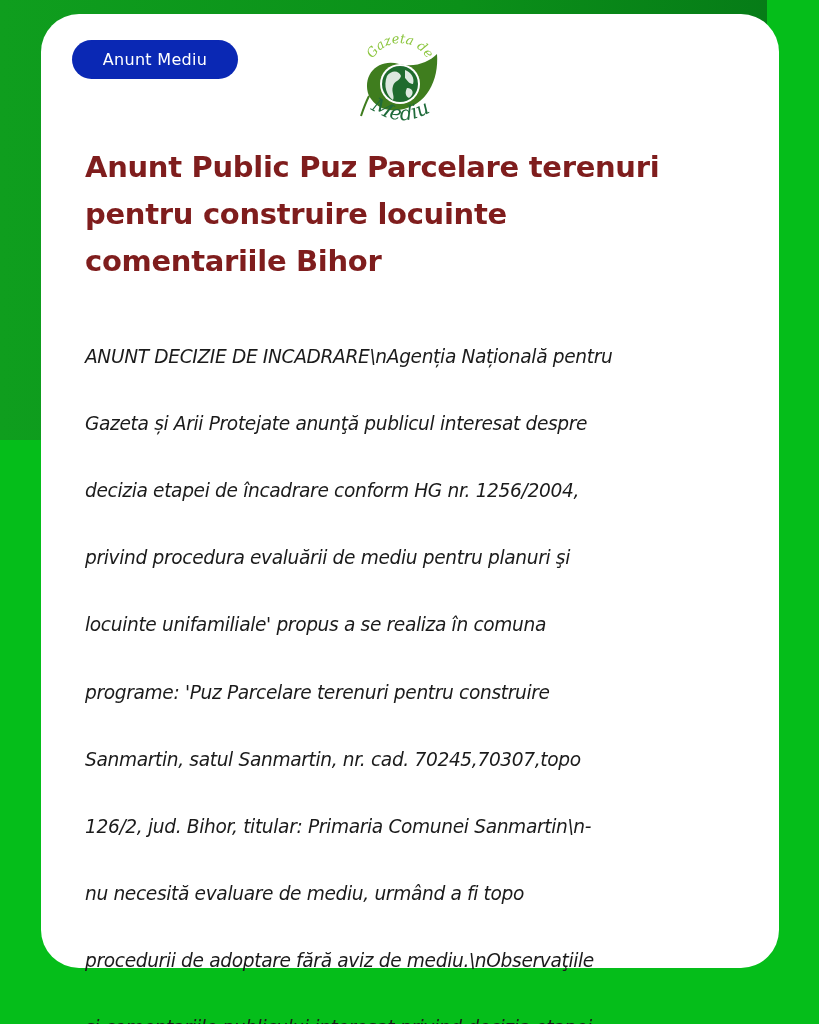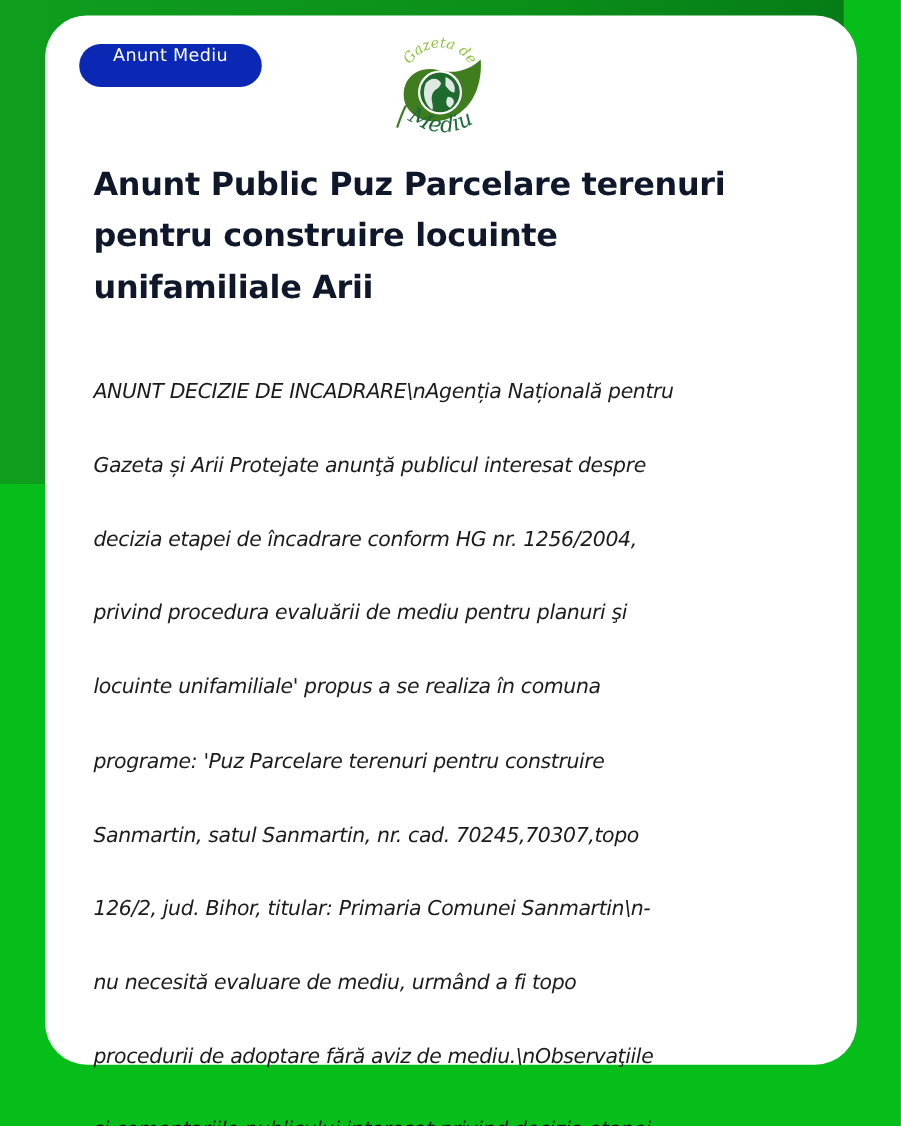--- a/index.html
+++ b/index.html
@@ -27,33 +27,33 @@
     .badge {
       position: absolute;
       left: 31px; top: 26px;
       width: 166px; height: 39px;
       background: #0a28b4;
       border-radius: 20px;
       color: #ffffff;
       font-family: "DejaVu Sans", sans-serif;
       font-size: 16px;
       letter-spacing: 0.3px;
-      display: flex; justify-content: center;
+      display: flex; align-items: center; justify-content: center;
     }
     .logo {
       position: absolute;
       left: 314px; top: 20px;
       width: 90px; height: 100px;
     }
     .title {
       position: absolute;
       left: 44px; top: 130px;
       width: 660px;
       margin: 0;
-      color: #0f172a;
+      color: #7f1d1d;
       font-family: "DejaVu Sans", sans-serif;
       font-weight: bold;
       font-size: 29px;
       line-height: 47px;
       letter-spacing: -0.3px;
     }
     .body-text {
       position: absolute;
       left: 44px; top: 292px;
       width: 670px;
@@ -99,21 +99,21 @@
       </text>
       <text font-family="DejaVu Serif, serif" font-size="20" fill="#1f6b3a" font-style="italic">
         <textPath href="#arcBot" startOffset="50%" text-anchor="middle">Mediu</textPath>
       </text>
     </svg>
   </div>
 
   <h1 class="title">
     <span class="ln" style="display:block">Anunt Public Puz Parcelare terenuri</span>
     <span class="ln" style="display:block">pentru construire locuinte</span>
-    <span class="ln" style="display:block">unifamiliale Arii</span>
+    <span class="ln" style="display:block">comentariile Bihor</span>
   </h1>
 
   <div class="body-text">
     <span class="ln">ANUNT DECIZIE DE INCADRARE\nAgenția Națională pentru</span>
     <span class="ln">Gazeta și Arii Protejate anunţă publicul interesat despre</span>
     <span class="ln">decizia etapei de încadrare conform HG nr. 1256/2004,</span>
     <span class="ln">privind procedura evaluării de mediu pentru planuri şi</span>
     <span class="ln">locuinte unifamiliale' propus a se realiza în comuna</span>
     <span class="ln">programe: 'Puz Parcelare terenuri pentru construire</span>
     <span class="ln">Sanmartin, satul Sanmartin, nr. cad. 70245,70307,topo</span>

